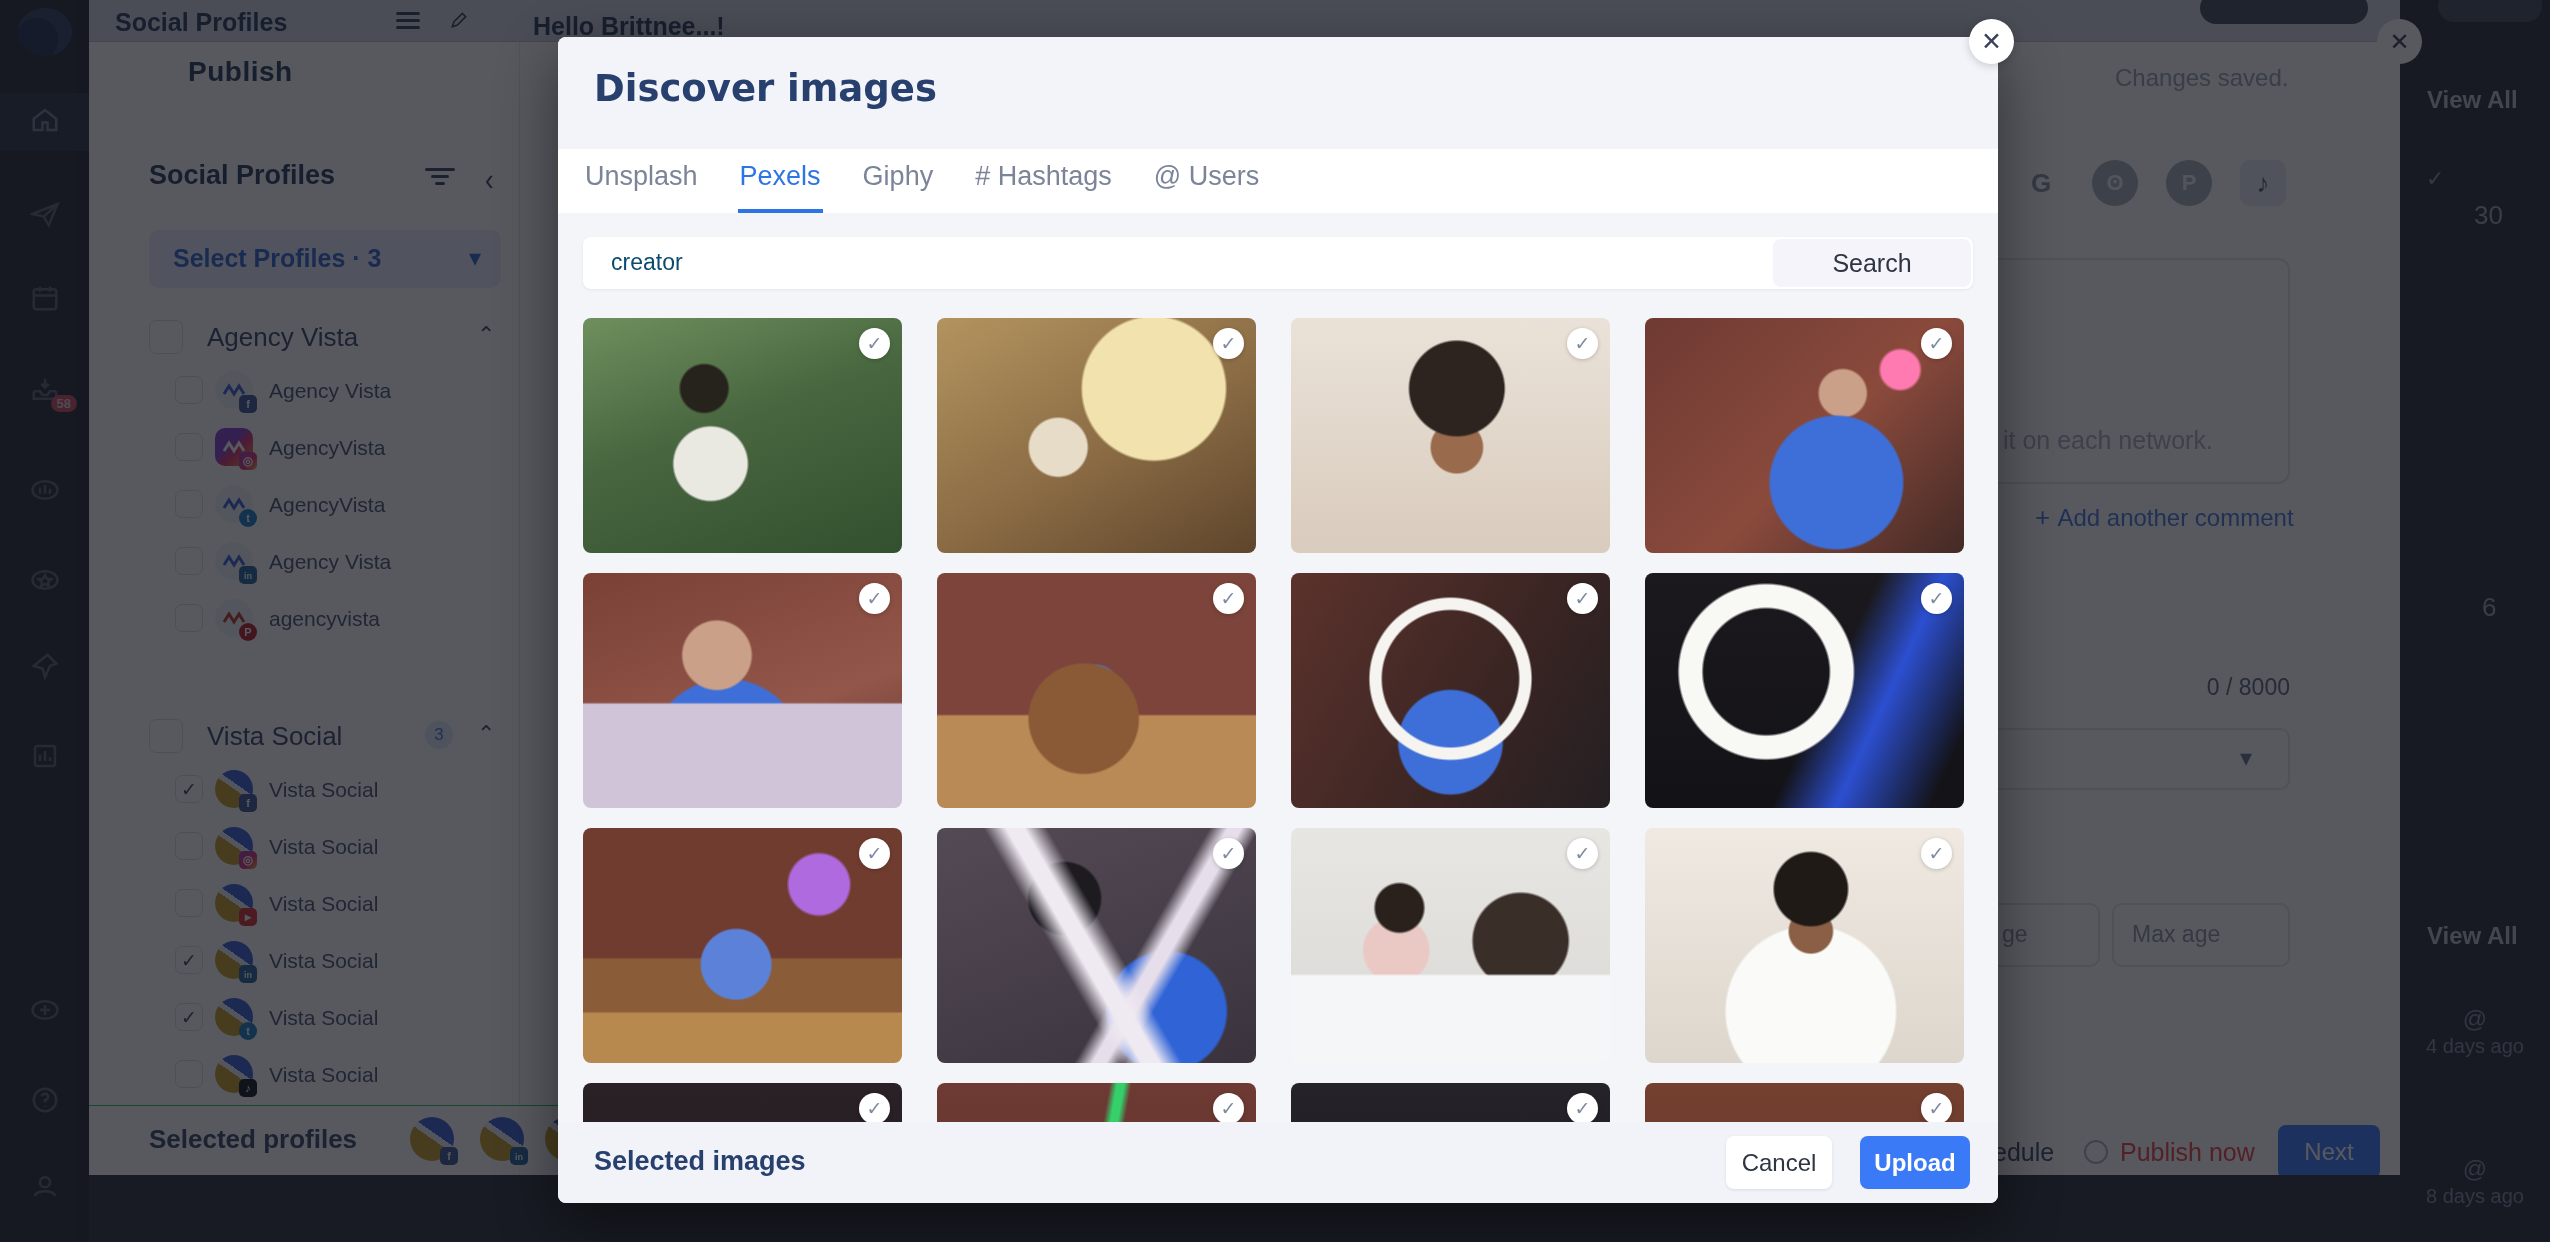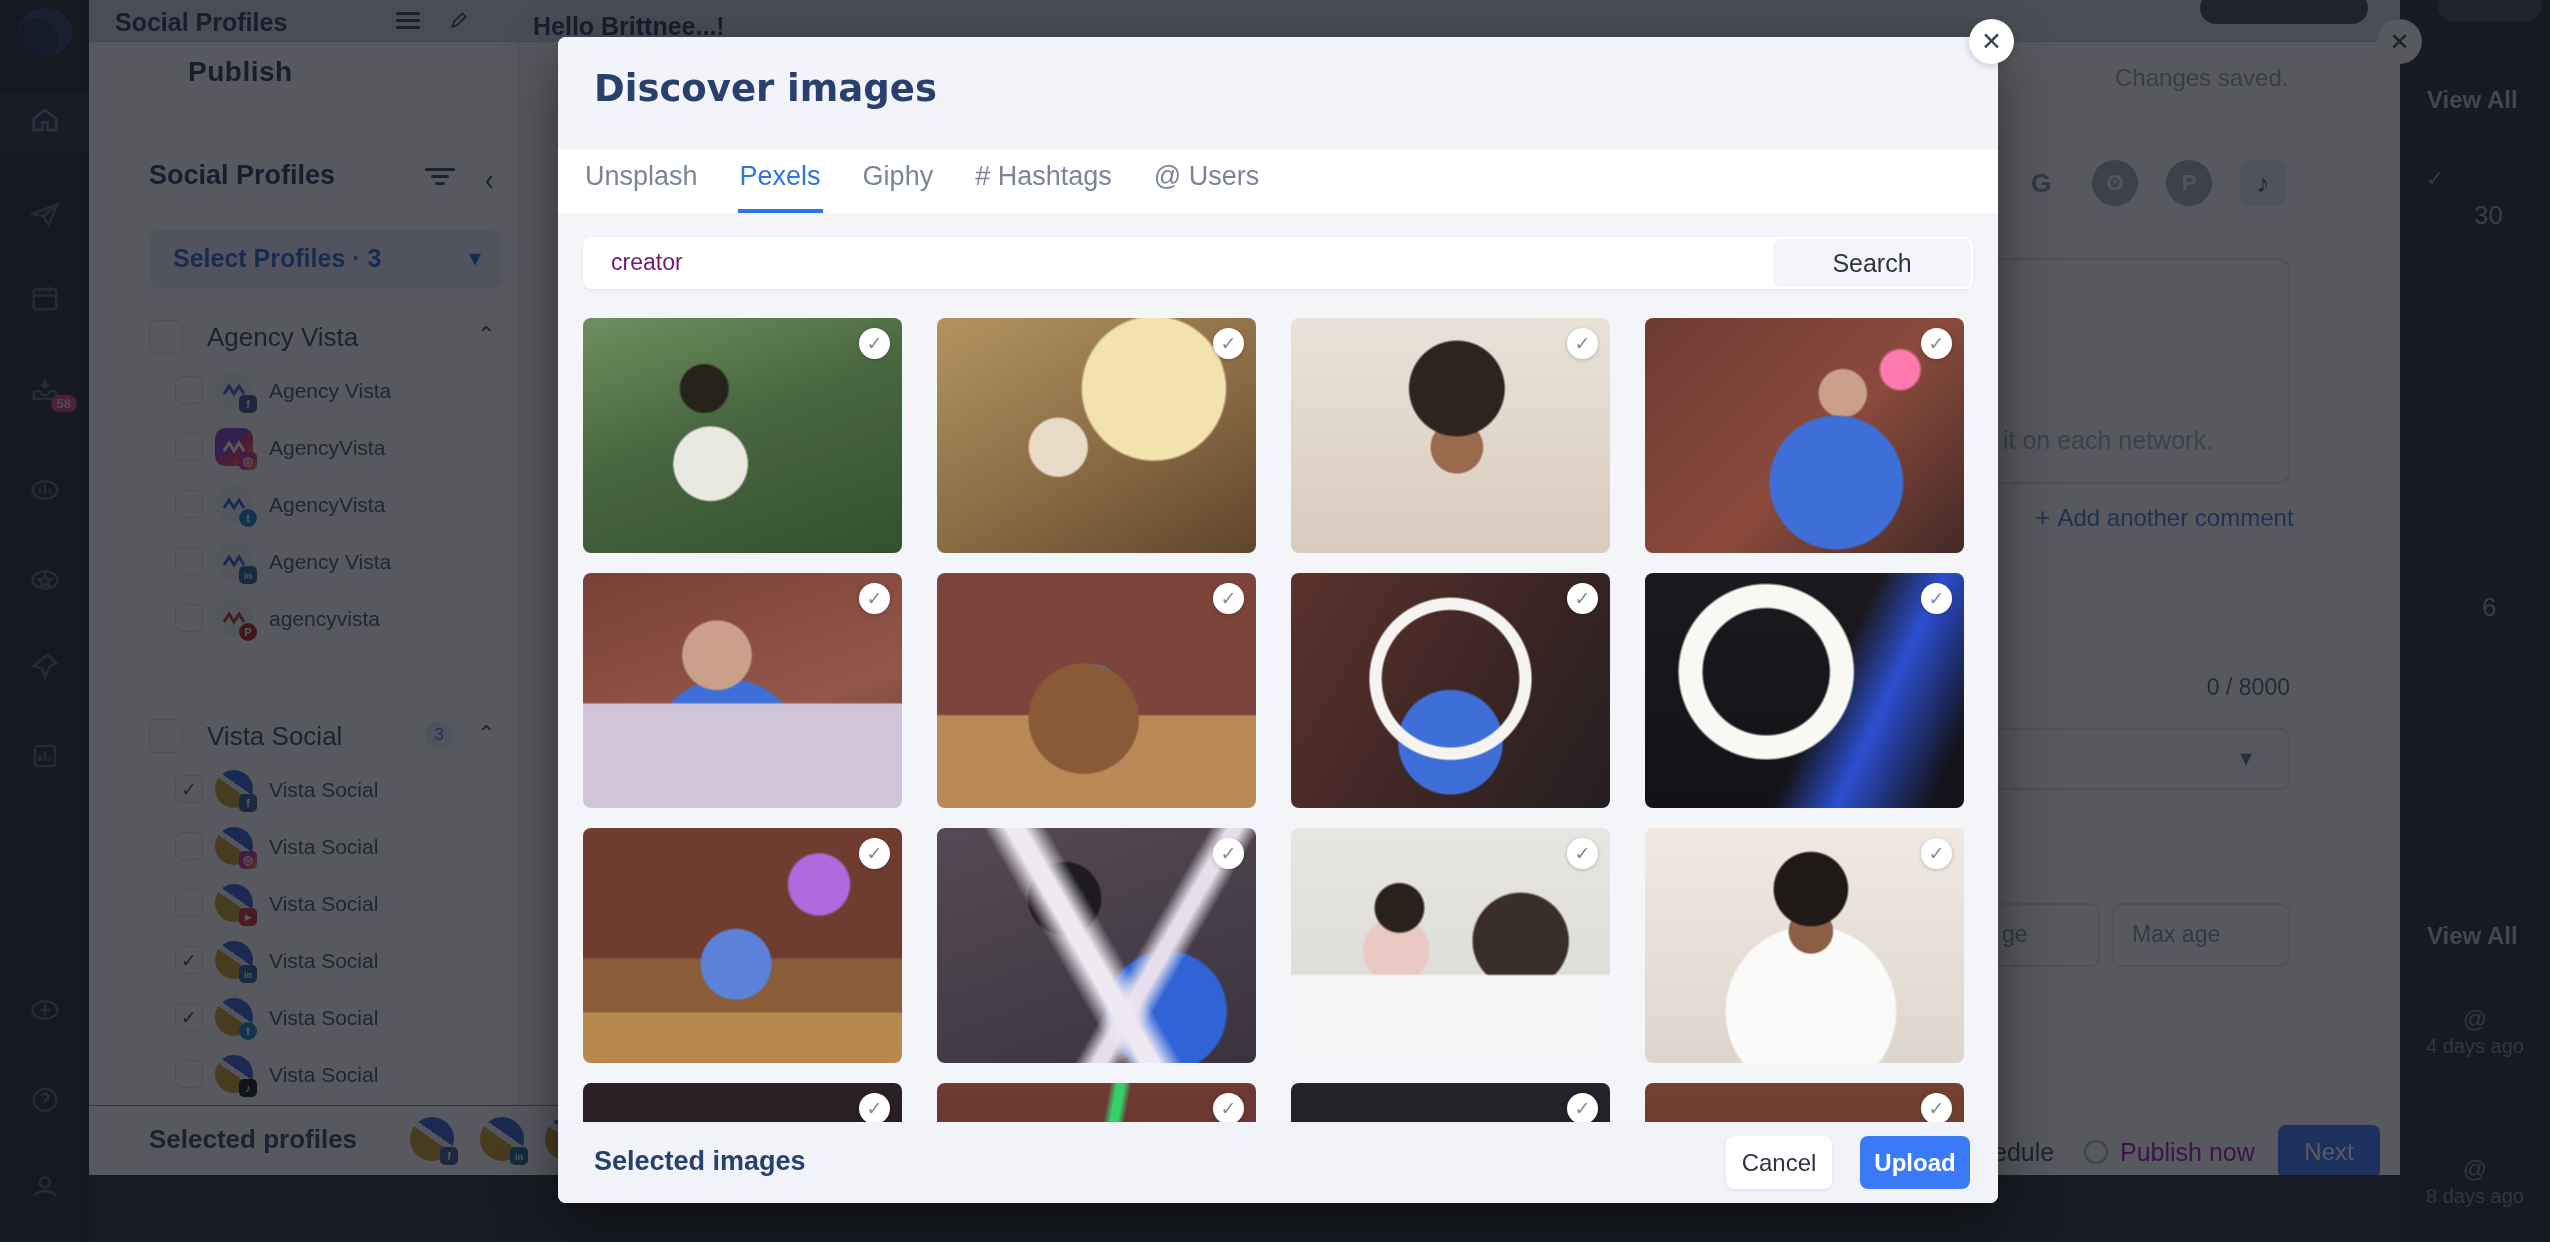--- a/index.html
+++ b/index.html
@@ -86,21 +86,21 @@
   .counter { position:absolute; left:1560px; top:632px; width:210px; text-align:right; font-size:23px; color:#5a6478; }
   .selbox { position:absolute; left:980px; top:686px; width:790px; height:62px; background:#fff; border:2px solid #e0e4ee; border-radius:10px; }
   .selbox .ddcaret { position:absolute; left:738px; top:14px; color:#697489; font-size:24px; }
   .agebox1 { position:absolute; left:1180px; top:861px; width:400px; height:64px; background:#fff; border:2px solid #e0e4ee; border-radius:10px; }
   .agebox1 .agelbl { position:absolute; left:300px; top:16px; font-size:23px; color:#8c93a2; }
   .agebox2 { position:absolute; left:1592px; top:861px; width:178px; height:64px; background:#fff; border:2px solid #e0e4ee; border-radius:10px; }
   .agebox2 .agelbl { position:absolute; left:18px; top:16px; font-size:23px; color:#8c93a2; }
   .schedfrag { position:absolute; left:1473px; top:1096px; font-size:25px; color:#3f4a63; }
   .radio { position:absolute; width:24px; height:24px; border:2px solid #aab1c0; border-radius:50%; background:#fff; }
   .pubradio { left:1564px; top:1098px; }
-  .pubnow { position:absolute; left:1600px; top:1096px; font-size:25px; color:#a21caf; }
+  .pubnow { position:absolute; left:1600px; top:1096px; font-size:25px; color:#ef4444; }
   .nextbtn { position:absolute; left:1758px; top:1083px; width:102px; height:54px; background:#3b7af7; border-radius:8px;
     color:#ffffff; font-size:24px; text-align:center; line-height:54px; }
 
   
   .rail { position:absolute; left:2400px; top:0; width:150px; height:1242px; background:#2a2d37; z-index:7; }
   .rail .viewall { position:absolute; left:27px; font-size:24px; font-weight:600; color:#b8bfcc; }
   .rail .chk { position:absolute; left:26px; top:166px; color:#8b93a5; font-size:22px; }
   .rail .cnt { position:absolute; font-size:26px; color:#9aa1b0; }
   .railclose { position:absolute; left:-23px; top:19px; width:45px; height:45px; border-radius:50%; background:#fff;
     color:#39415a; font-size:24px; text-align:center; line-height:45px; z-index:8; }
@@ -120,21 +120,21 @@
   .m-head { position:absolute; left:0; top:0; width:1440px; height:112px; background:#f3f4f9; border-radius:8px 8px 0 0; }
   .m-title { position:absolute; left:36px; top:30px; font-size:37px; font-weight:600; color:#27406e; font-family:"DejaVu Sans", sans-serif; }
   .m-close { position:absolute; left:1411px; top:-18px; width:45px; height:45px; border-radius:50%; background:#fff;
     color:#39415a; font-size:25px; text-align:center; line-height:45px; box-shadow:0 2px 8px rgba(0,0,0,.18); z-index:5; }
   .m-tabs { position:absolute; left:0; top:112px; width:1440px; height:64px; background:#fff; display:flex; padding-left:25px; }
   .m-tab { font-size:27px; color:#7b8498; margin-right:38px; padding:12px 2px 0 2px; height:64px; }
   .m-tab.active { color:#2d74e5; border-bottom:4px solid #2d74e5; }
   .m-search { position:absolute; left:0; top:176px; width:1440px; height:96px; }
   .m-bar { position:absolute; left:25px; top:24px; width:1390px; height:52px; background:#fff; border-radius:8px;
     box-shadow:0 1px 3px rgba(40,50,80,.08); }
-  .m-query { position:absolute; left:28px; top:12px; font-size:23px; color:#701a75; }
+  .m-query { position:absolute; left:28px; top:12px; font-size:23px; color:#0c4a6e; }
   .m-searchbtn { position:absolute; right:2px; top:2px; width:198px; height:48px; background:#f6f4fb; border-radius:8px;
     text-align:center; line-height:48px; font-size:25px; color:#2e3442; }
   .m-grid-clip { position:absolute; left:0; top:272px; width:1440px; height:813px; overflow:hidden; }
   .m-grid { position:absolute; left:25px; top:9px; display:grid; grid-template-columns:repeat(4,319px); grid-auto-rows:235px;
     column-gap:35px; row-gap:20px; }
   .tile { position:relative; border-radius:8px; overflow:hidden; }
   .tilechk { position:absolute; top:10px; right:12px; width:31px; height:31px; border-radius:50%; background:#fff;
     color:#7f8aa0; font-size:19px; text-align:center; line-height:31px; box-shadow:0 1px 4px rgba(0,0,0,.2); }
   .m-foot { position:absolute; left:0; top:1085px; width:1440px; height:81px; background:#f2f3f8; border-radius:0 0 8px 8px;padding-left:12px; }
   .m-sel { position:absolute; left:36px; top:24px; font-size:27px; font-weight:600; color:#27406e; }

